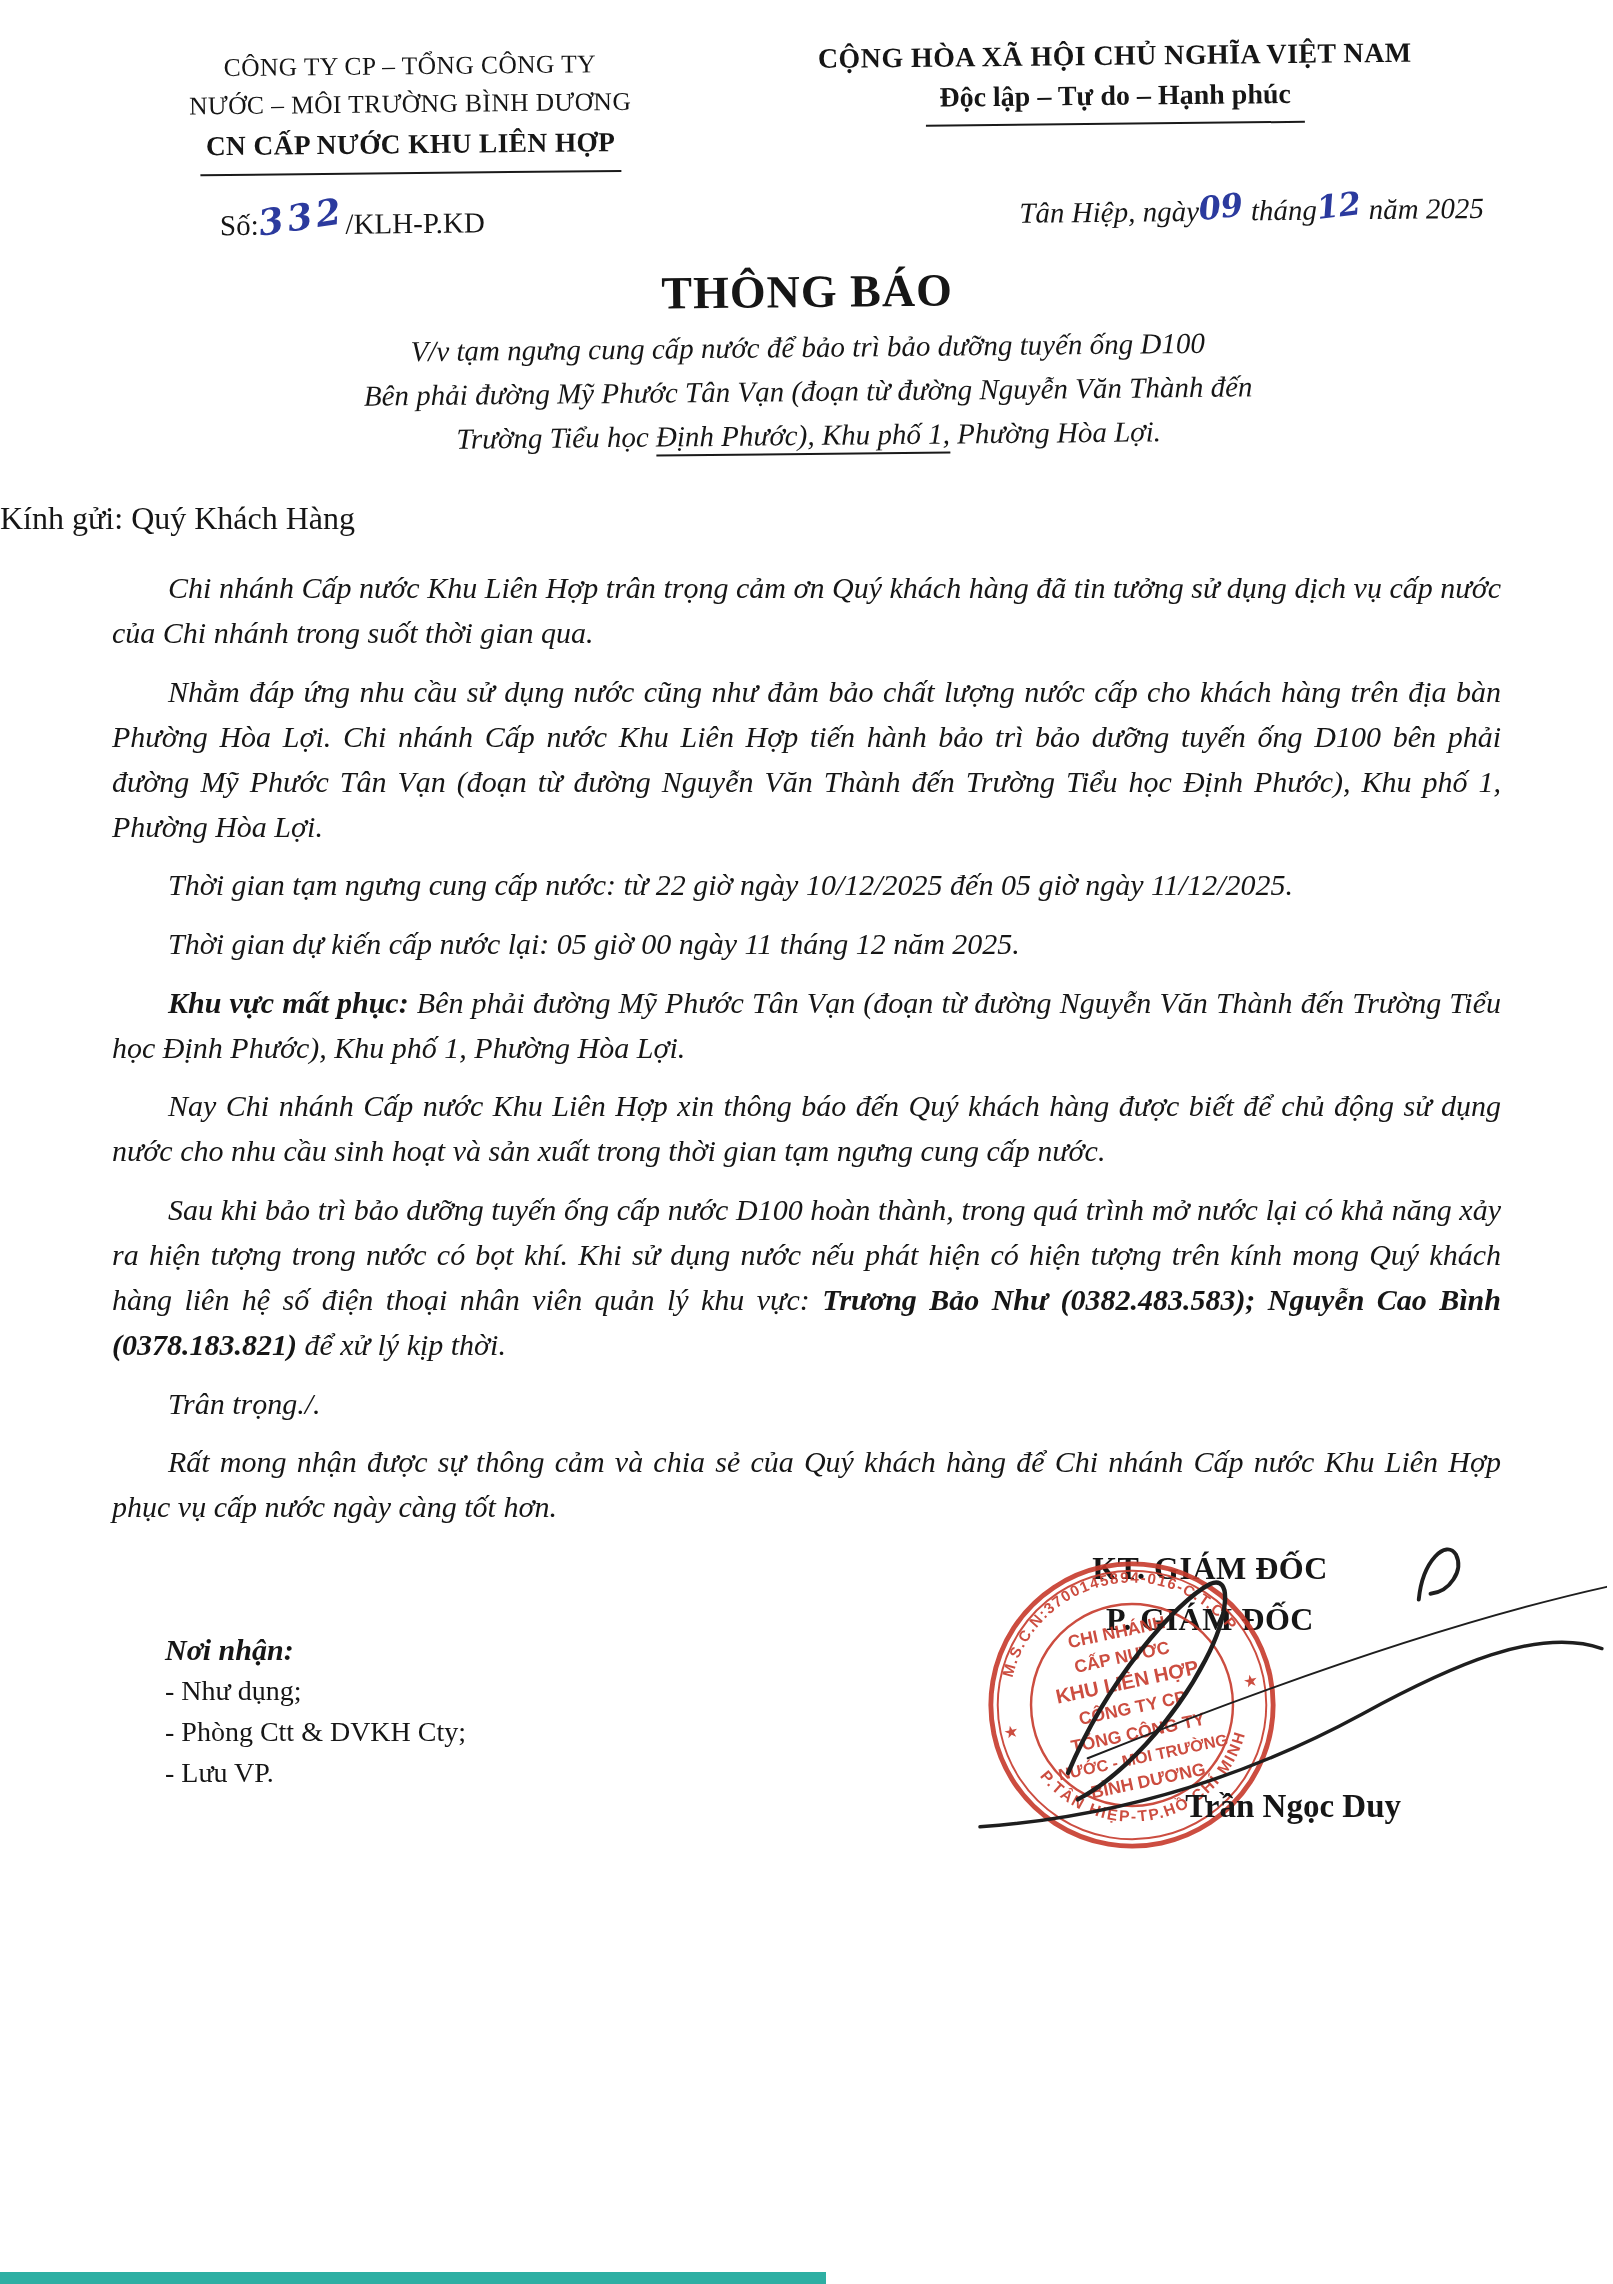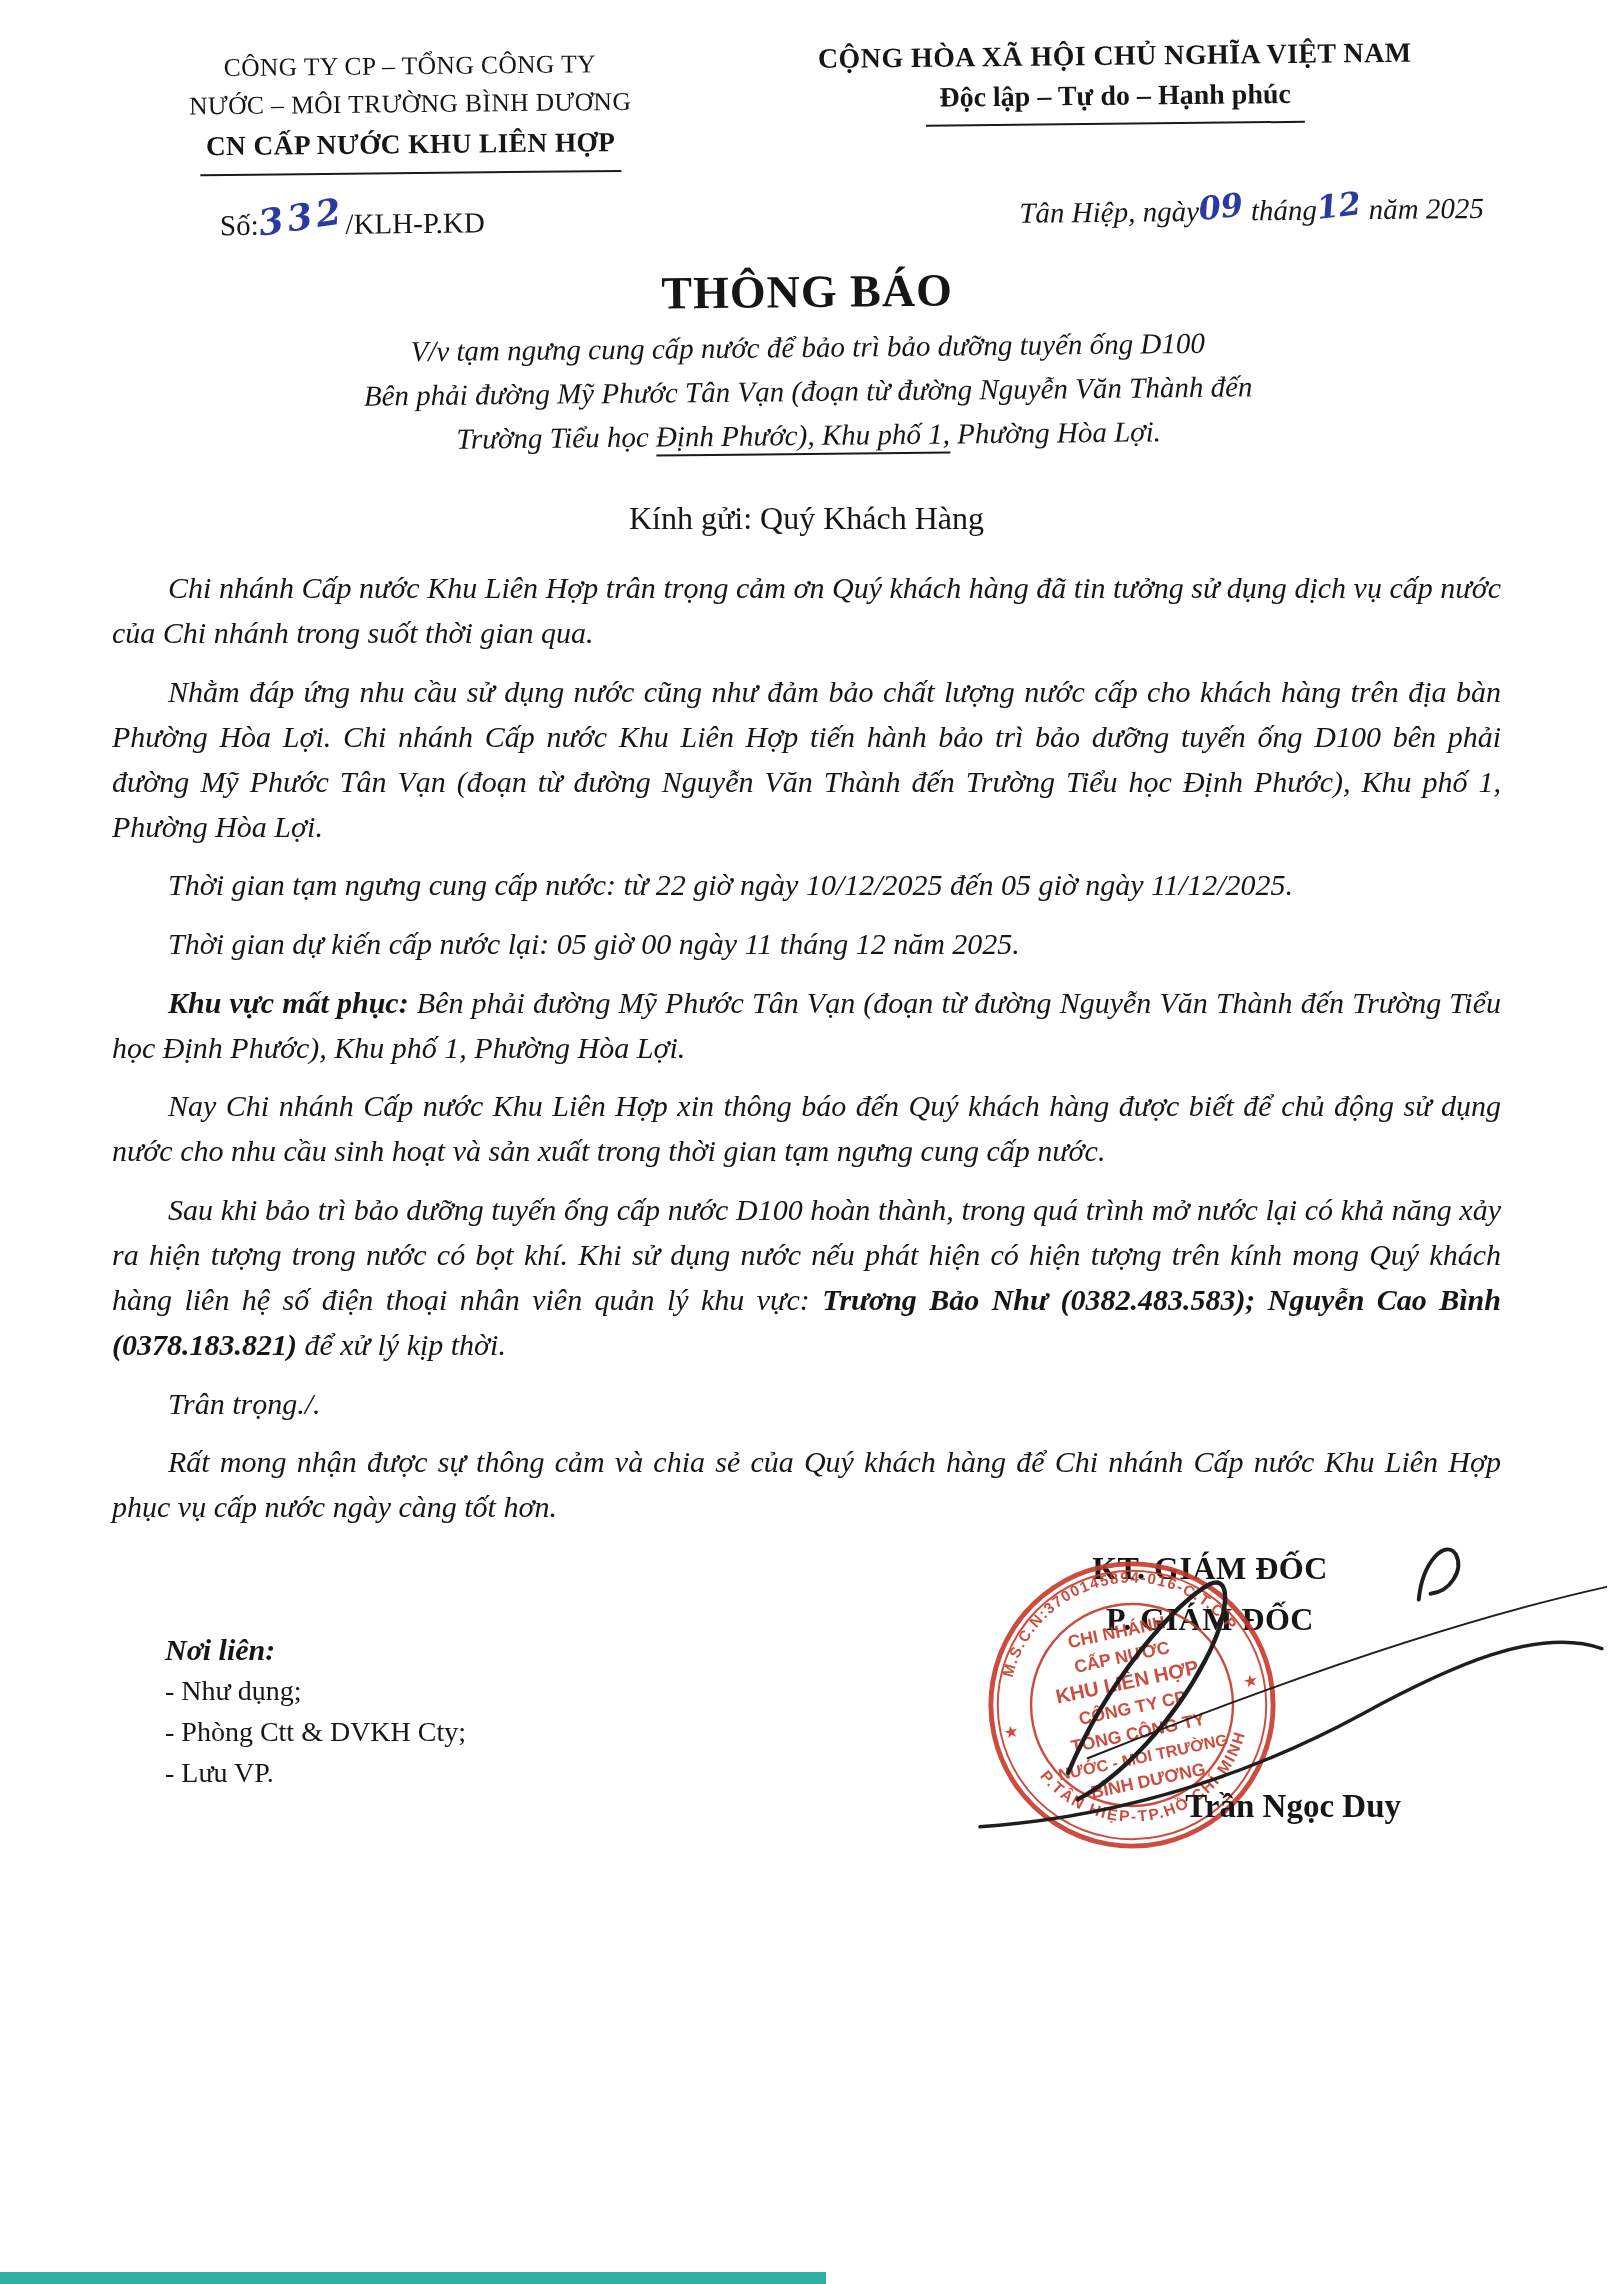--- a/index.html
+++ b/index.html
@@ -28,21 +28,21 @@
   .hand { font-family:"DejaVu Serif", serif; font-style:italic; color:#2b3a9e; font-weight:bold; }
   .hand-big { font-size:36px; letter-spacing:3.9px; display:inline-block; transform:rotate(-8deg) translateY(-4.9px); }
   .date { font-style:italic; }
   .hand-sm { font-size:32px; display:inline-block; transform:rotate(-6deg) translateY(-2.9px); }
 
   
   .title { text-align:center; font-size:46px; font-weight:bold; letter-spacing:1px; margin-top:27.4px; }
   .subtitle { text-align:center; font-style:italic; font-size:29px; line-height:44px; margin-top:7.8px; }
   .u { border-bottom:2.9px solid #1a1a1a; padding-bottom:2px; }
 
-  .salutation { text-align:center; font-size:32px; margin-top:43px; }
+  .salutation { font-size:32px; margin-top:43px; }
 
   
   .doc-body { margin:27.4px 112px 0 112px; font-size:30px; line-height:45px; text-align:justify; }
   .doc-body p { margin:13.7px 0; text-indent:56px;font-style:italic; }
   .b { font-weight:bold; }
 
   
   .sig-section { position:relative; height:461px; }
   .sig-titles { position:absolute; left:1014px; top:0px; width:392px; text-align:center;
                 font-weight:bold; font-size:32px; line-height:51px; letter-spacing:0.5px; }
@@ -149,21 +149,21 @@
       <path stroke-width="4" d="M 508,68 C 512,28 536,6 546,22 C 554,38 540,60 520,62"></path>
       <path stroke-width="4.5" d="M 150,245 C 190,150 260,70 295,52 C 318,42 314,84 290,130 C 258,192 205,248 160,272"></path>
       <path stroke-width="3.5" d="M 60,300 C 200,290 330,250 450,185 C 540,136 630,95 695,118"></path>
       <path stroke-width="2" d="M 170,230 C 320,170 520,95 700,55"></path>
     </g>
   </svg>
 
   <div class="signer">Trần Ngọc Duy</div>
 
   <div class="recipients">
-    <div class="recipients-label">Nơi liên:</div>
+    <div class="recipients-label">Nơi nhận:</div>
     <div>- Như dụng;</div>
     <div>- Phòng Ctt &amp; DVKH Cty;</div>
     <div>- Lưu VP.</div>
   </div>
 </div>
 
 <div class="footer-bar" style="background: rgb(46, 175, 163);"></div>
 
 
 </body></html>

